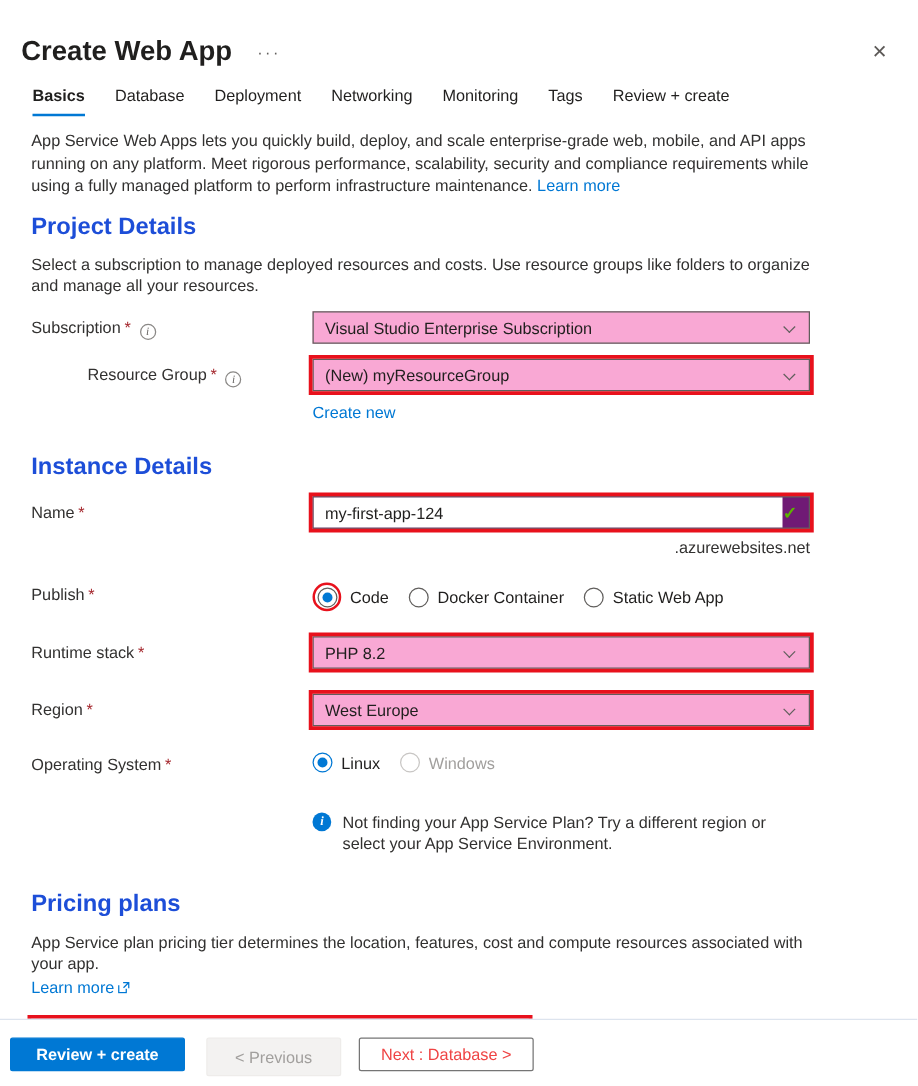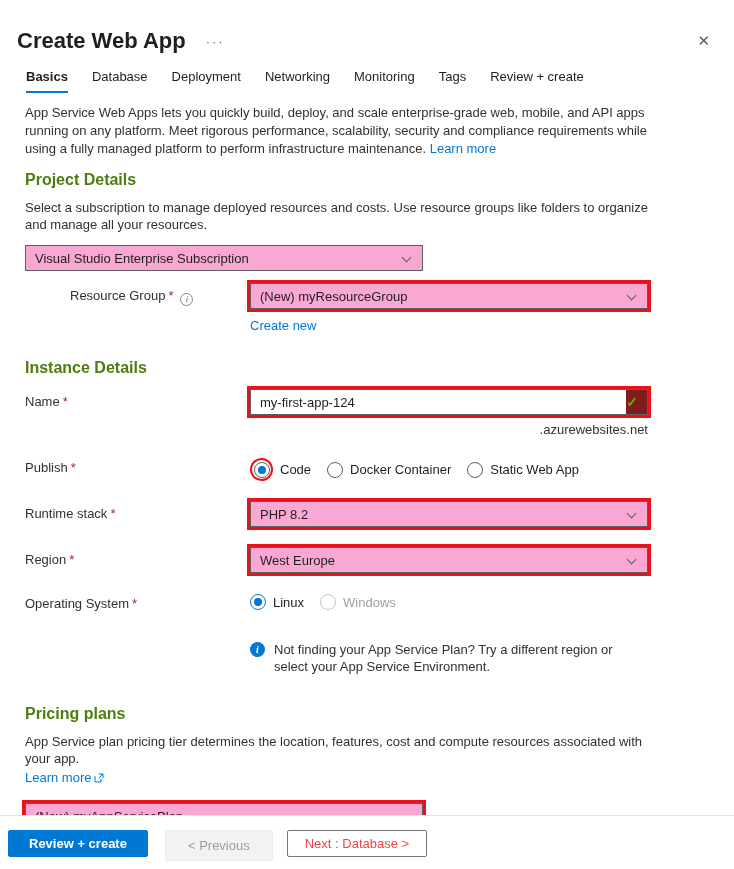--- a/index.html
+++ b/index.html
@@ -15,38 +15,38 @@
   .more { margin-left:20px; color:#605e5c; font-size:13px; letter-spacing:2px; cursor:pointer; }
   .close { margin-left:auto; color:#5d5a58; font-size:15px; cursor:pointer; }
   
   .tabs { display:flex; gap:24px; padding-left:26px; margin-top:15px; }
   .tab { padding-bottom:7px; color:#201f1e; border-bottom:2px solid transparent; cursor:pointer; }
   .tab.active { font-weight:700; border-bottom-color:#0078d4; }
   
   .content { padding:11px 78px 0 25px; }
   .intro { line-height:18px; }
   .link { color:#0078d4; text-decoration:none; cursor:pointer; }
-  .sec-h { font-size:16px; font-weight:700; color:#4d7c0f; }
+  .sec-h { font-size:19px; font-weight:700; color:#1d4ed8; }
   .ph { margin-top:13px; }
   .pdesc { margin-top:10px; line-height:17px; }
   
   .row { display:flex; align-items:flex-start; margin-top:12px; }
   .lcell { width:225px; padding-top:5px; flex:none; }
   .lcell.indent { padding-left:45px; }
   .ccell { width:398px; flex:none; }
   .req { color:#a4262c; margin-left:3px; }
   .i-ico { display:inline-flex; width:13px; height:13px; border:1px solid #8a8886; border-radius:50%;
            font-size:9px; color:#605e5c; align-items:center; justify-content:center; margin-left:7px;
            vertical-align:-2px; font-family:"Liberation Serif", serif; font-style:italic; }
   .dropdown { position:relative; height:26px; border:1px solid #605e5c; background:#f9a8d4;
               display:flex; align-items:center; padding:0 30px 0 9px; color:#201f1e; cursor:pointer; }
   .chev { position:absolute; right:12px; top:8px; width:7px; height:7px;
           border-right:1.2px solid #605e5c; border-bottom:1.2px solid #605e5c; transform:rotate(45deg); }
   .ann { outline:3px solid #e8111c; }
-  .textinput { position:relative; height:26px; border:1px solid #605e5c; background:#7f1d1d;
+  .textinput { position:relative; height:26px; border:1px solid #605e5c; background:#701a75;
                display:flex; align-items:center; }
   .textinput input { flex:1; border:none; outline:none; height:100%; padding:0 9px;
                      font-family:"Liberation Sans", sans-serif; font-size:13px; color:#201f1e; }
   .check { color:#5db300; font-size:14px; font-weight:700; margin-right:9px; }
   .suffix-row { width:623px; text-align:right; margin-top:7px; color:#323130; }
   .create-new { display:inline-block; margin-top:6px; }
   
   .radiogroup { display:flex; align-items:center; gap:16px; padding-top:3px; }
   .opt { display:inline-flex; align-items:center; gap:7px; cursor:pointer; color:#201f1e; }
   .radio { width:16px; height:16px; border-radius:50%; border:1px solid #605e5c; background:#fff;
@@ -97,20 +97,23 @@
 
 <div class="content">
   <p class="intro"><span>App Service Web Apps lets you quickly build, deploy, and scale enterprise-grade web, mobile, and API apps running on any platform. Meet rigorous performance, scalability, security and compliance requirements while using a fully managed platform to perform infrastructure maintenance.</span>
     <a class="link">Learn more</a></p>
 
   <div class="sec-h ph">Project Details</div>
   <p class="pdesc">Select a subscription to manage deployed resources and costs. Use resource groups like folders to organize and manage all your resources.</p>
 
   
   <div class="row">
+    <div class="lcell">
+      <span>Subscription</span><span class="req">*</span><span class="i-ico">i</span>
+    </div>
     <div class="ccell">
       <div class="dropdown">
         <span>Visual Studio Enterprise Subscription</span>
         <span class="chev"></span>
       </div>
     </div>
   </div>
 
   
   <div class="row">

